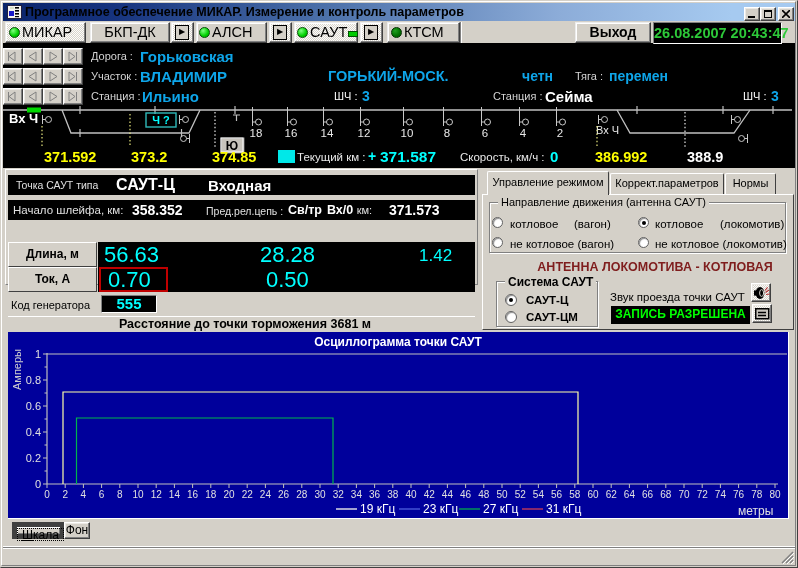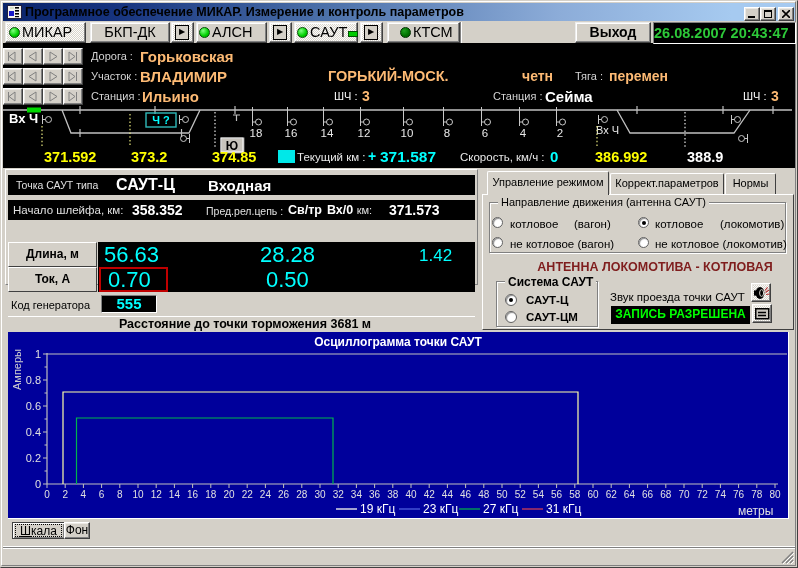--- a/index.html
+++ b/index.html
@@ -25,31 +25,31 @@
  font-size:14.5px;color:#000;text-align:center;line-height:19px;white-space:nowrap}
 .tbut.chk{background-image:repeating-conic-gradient(#FDFDFB 0% 25%,#D8D4CC 0% 50%);background-size:2px 2px}
 .led{display:inline-block;width:11px;height:11px;border-radius:50%;vertical-align:-1px;margin-right:2px;
  background:radial-gradient(circle at 35% 30%,#80FF80,#00D000 60%,#00A000);border:1px solid #005000}
 .led.dk{background:radial-gradient(circle at 35% 30%,#20A020,#007000 60%,#005800);border:1px solid #003000}
 .arrbtn{position:absolute;top:1px;width:23px;height:21px;background-image:repeating-conic-gradient(#FDFDFB 0% 25%,#D8D4CC 0% 50%);background-size:2px 2px;
  border-top:1px solid #ECECEC;border-left:1px solid #ECECEC;border-right:1px solid #404040;border-bottom:1px solid #404040;
  box-shadow:inset -1px -1px 0 #808080, inset 1px 1px 0 #fff}
 .arrbox{position:absolute;left:3px;top:2px;width:14px;height:15px;border:1.5px solid #000;background:#D4D0C8;
  font-size:8px;line-height:12px;text-align:center;color:#000}
-#clock{position:absolute;left:650px;top:1px;width:143px;height:22px;background:#000;
+#clock{position:absolute;left:650px;top:1px;width:129px;height:22px;background:#000;
  border-top:1px solid #808080;border-left:1px solid #808080;border-right:1px solid #fff;border-bottom:1px solid #fff;
  color:#2DC939;font-weight:bold;font-size:14.5px;line-height:20px;text-align:left;white-space:nowrap}
 
 #info{position:absolute;left:3px;top:45px;width:792px;height:123px;background:#000}
 .nav{position:absolute;left:0px;width:81px;height:17px}
 .nav b{position:absolute;top:0;width:20px;height:17px;background:#D4D0C8;
  border-top:1px solid #fff;border-left:1px solid #fff;border-right:1px solid #404040;border-bottom:1px solid #404040;
  box-shadow:inset -1px -1px 0 #808080, inset 1px 1px 0 #ECE9E4}
 .ilabel{position:absolute;color:#D4D4D4;font-size:11px;white-space:nowrap}
-.ival{position:absolute;color:#fdba74;font-weight:bold;font-size:15px;white-space:nowrap}
+.ival{position:absolute;color:#0ea5e9;font-weight:bold;font-size:15px;white-space:nowrap}
 .iw{color:#fff}
 
 #lpanel{position:absolute;left:5px;top:169px;width:473px;height:116px;background:#D4D0C8;
  border-top:1px solid #fff;border-left:1px solid #fff;border-right:1px solid #808080;border-bottom:1px solid #808080}
 .blk{position:absolute;left:2px;width:467px;background:#000;color:#fff}
 .cell{position:absolute;background:#D4D0C8;color:#000;font-weight:bold;
  border-top:1px solid #fff;border-left:1px solid #fff;border-right:1px solid #404040;border-bottom:1px solid #404040;text-align:center}
 .cyan{color:#00FFFF}
 
 #rpanel{position:absolute;left:481px;top:169px;width:314px;height:163px;background:#D4D0C8}
@@ -65,21 +65,21 @@
 .rlab{position:absolute;font-size:11.5px;color:#000;white-space:nowrap}
 .sbtn{position:absolute;background:#D4D0C8;border-top:1px solid #fff;border-left:1px solid #fff;border-right:1px solid #404040;border-bottom:1px solid #404040;
  box-shadow:inset -1px -1px 0 #808080, inset 1px 1px 0 #ECE9E4}
 
 #chart{position:absolute;left:8px;top:332px;width:781px;height:187px;background:#00009B;border-bottom:1px solid #fff;border-right:1px solid #fff}
 
 #botbar{position:absolute;left:3px;top:520px;width:792px;height:22px;background:#D4D0C8}
 .bbtn{position:absolute;top:2px;height:17px;background:#D4D0C8;font-size:12px;color:#000;text-align:center;
  border-top:1px solid #fff;border-left:1px solid #fff;border-right:1px solid #404040;border-bottom:1px solid #404040;
  box-shadow:inset -1px -1px 0 #808080, inset 1px 1px 0 #ECE9E4;line-height:15px}
-.bbtn.def{border:1px solid #404040;box-shadow:inset 1px 1px 0 #fff, inset -1px -1px 0 #808080}
+.bbtn.def{border:5px solid #404040;box-shadow:inset 1px 1px 0 #fff, inset -1px -1px 0 #808080}
 #status{position:absolute;left:3px;top:547px;width:792px;height:18px;background:#D4D0C8;
  border-top:1px solid #808080;box-shadow:inset 0 1px 0 #fff}
 </style></head>
 <body>
 <div class="win"></div>
 <div class="win2"></div>
 
 <div id="title">
  <svg class="abs" style="left:4px;top:2px" width="16" height="14" viewBox="0 0 16 14">
   <rect x="0.5" y="0.5" width="14" height="13" fill="#F4F2EE" stroke="#202040" stroke-width="1"></rect>
@@ -111,21 +111,21 @@
       <div class="arrbox">▶</div>
     </div>
  <div class="tbut" style="left:193px;width:71px;text-align:left;padding-left:2px"><span class="led"></span>АЛСН</div>
  <div class="arrbtn" style="left:266px">
       <div class="arrbox">▶</div>
     </div>
  <div class="tbut chk" style="left:291px;width:64px;text-align:left;padding-left:2px"><span class="led"></span>САУТ<span style="display:inline-block;width:10px;height:6px;background:#00CC00;border:1px solid #005000;margin-left:1px"></span></div>
  <div class="arrbtn" style="left:357px">
       <div class="arrbox">▶</div>
     </div>
- <div class="tbut" style="left:384px;width:73px;text-align:left;padding-left:12px"><span class="led dk"></span>КТСМ</div>
+ <div class="tbut" style="left:384px;width:73px;text-align:left;padding-left:3px"><span class="led dk"></span>КТСМ</div>
  <div class="abs" style="left:457px;top:1px;width:2px;height:21px;border-left:1px solid #808080;border-right:1px solid #fff"></div>
  <div class="tbut" style="left:572px;width:76px;font-weight:bold;font-size:14px">Выход</div>
  <div id="clock">26.08.2007 20:43:47</div>
 </div>
 
 <div id="info">
 
  <div class="nav" style="top:3px">
   <b style="left:0"><svg width="18" height="15">
           <g fill="none" stroke="#808080">

